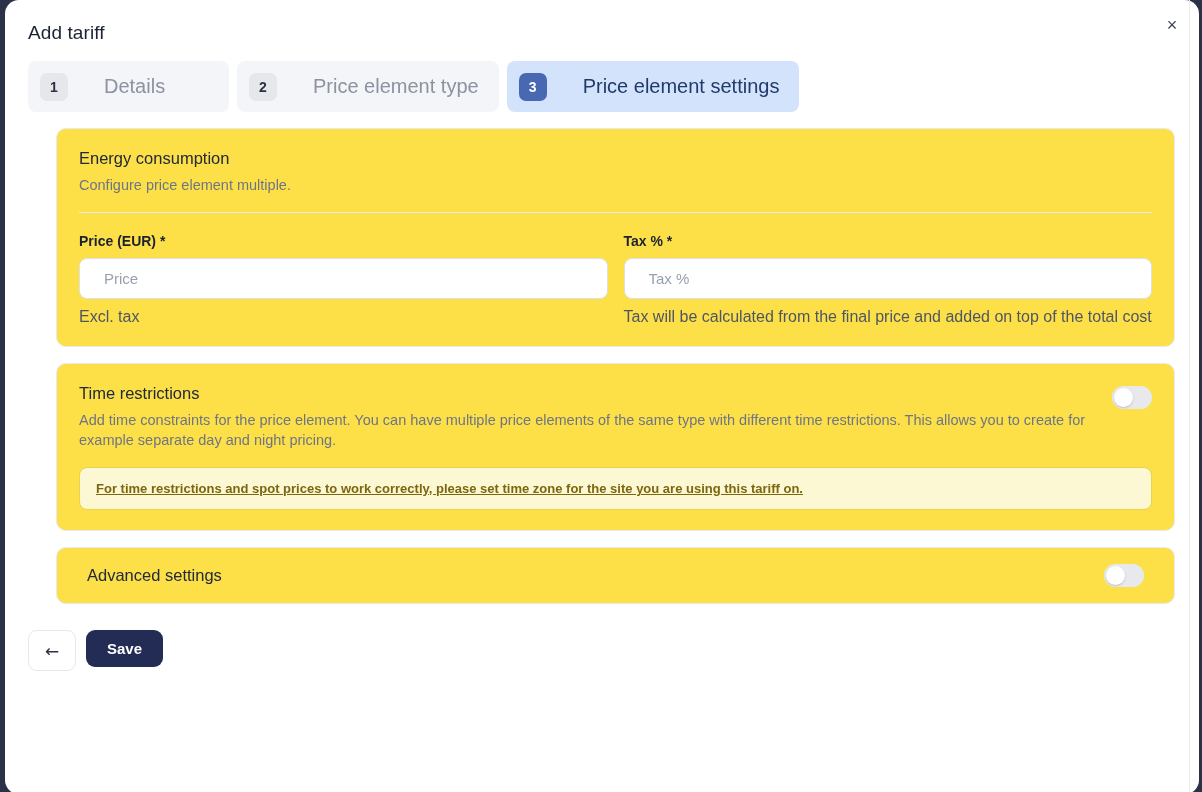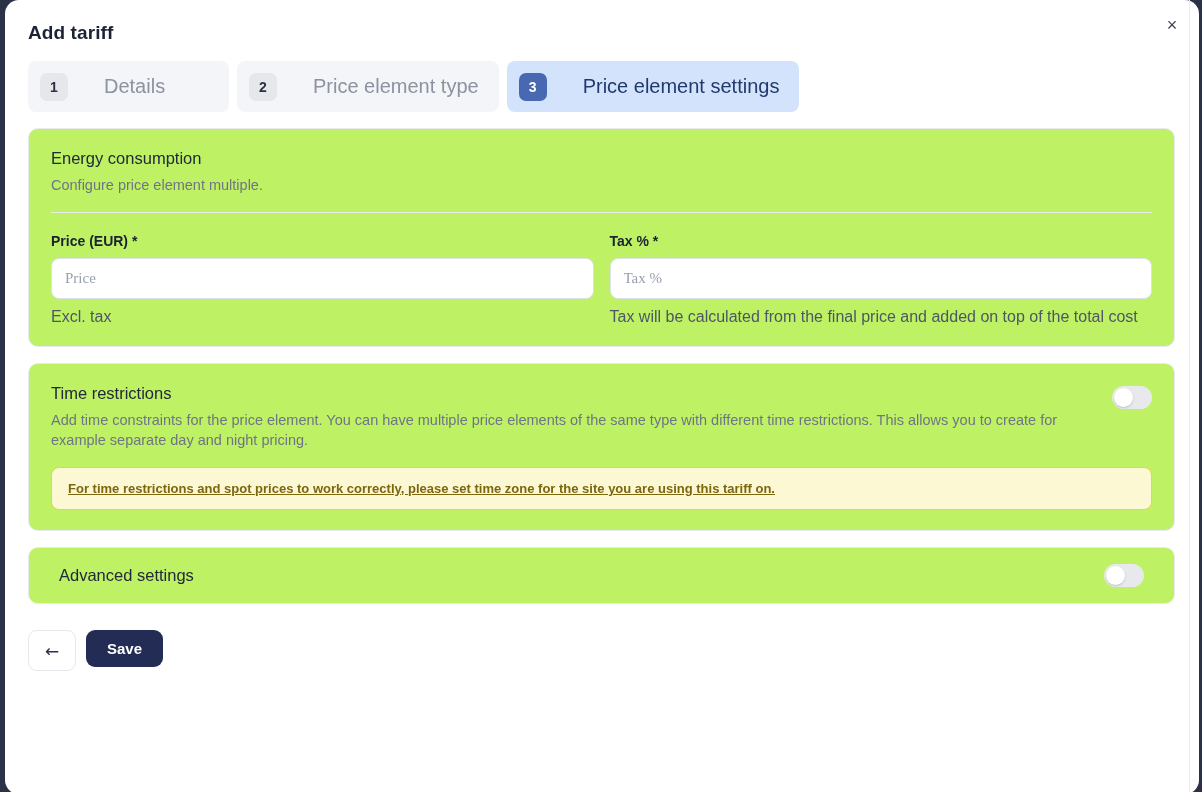--- a/index.html
+++ b/index.html
@@ -22,21 +22,21 @@
     width: 1px; background: #e6e9ee;
   }
   .close-btn {
     position: absolute; top: 12px; right: 14px;
     width: 26px; height: 26px;
     border: none; background: transparent;
     font-size: 18px; line-height: 26px; text-align: center;
     color: #3f4656; cursor: pointer;
   }
   .modal-title {
-    font-size: 19px; font-weight: 700; color: #1c2235;
+    font-size: 19px; font-weight: 400; color: #1c2235;
     letter-spacing: .1px;
   }
   
   .steps { display: flex; gap: 8px; margin-top: 17px; }
   .step {
     display: flex; align-items: center; gap: 20px;
     min-width: 201px; height: 51px;
     padding: 0 20px 0 12px;
     background: #f4f5f8; border-radius: 8px;
     cursor: pointer;
@@ -49,32 +49,33 @@
   }
   .step-label { font-size: 20px; font-weight: 400; color: #8b92a0; white-space: nowrap; margin-left: 16px; }
   .step.active { background: #d3e3fb; }
   .step.active .step-badge { background: #4868b1; color: #ffffff; }
   .step.active .step-label { color: #213a6e; }
   
   .card {
     margin-top: 16px;
     border: 1px solid #e8eaef; border-radius: 10px;
     padding: 20px 22px;
-    background: #bef264;
+    background: #fde047;
+    margin-left: 28px;
   }
   .card-title { font-size: 16.5px; font-weight: 500; color: #222939; }
   .card-desc { font-size: 14.5px; color: #6e7585; margin-top: 7px; line-height: 20px; }
   .divider { border-top: 1px solid #e9ebf0; margin: 17px 0 20px; }
   .field-row { display: grid; grid-template-columns: 1fr 1fr; gap: 16px; }
   .field-label { font-size: 14px; font-weight: 700; color: #1b2130; margin-bottom: 9px; }
   .text-input {
     width: 100%; height: 41px;
     border: 1px solid #dde1e7; border-radius: 8px;
-    padding: 0 13px; font-size: 15px; color: #232a3a;
-    font-family: Liberation Serif, serif;
+    padding: 0 24px; font-size: 15px; color: #232a3a;
+    font-family: Liberation Sans, sans-serif;
     outline: none; background: #ffffff;
   }
   .text-input::placeholder { color: #98a0ae; }
   .field-helper { font-size: 16px; color: #4e5665; margin-top: 9px; }
   
   .card-head { display: flex; align-items: flex-start; }
   .card-head-text { flex: 1 1 auto; }
   .time-desc { max-width: 1025px; }
   .toggle {
     flex: 0 0 auto; margin-left: 16px;

